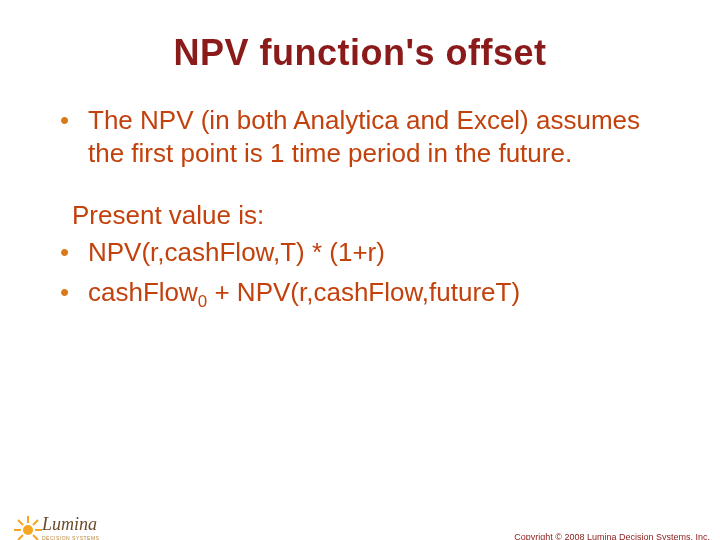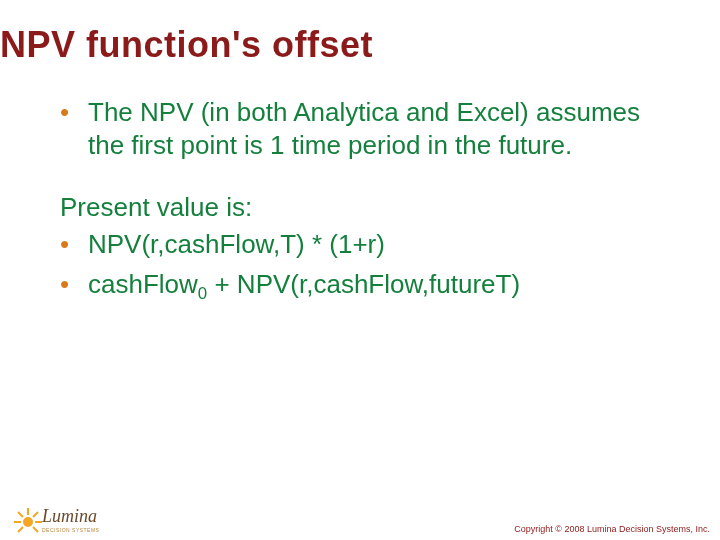--- a/index.html
+++ b/index.html
@@ -12,31 +12,33 @@
     overflow: hidden;
     position: relative;
   }
   .slide {
     width: 720px;
     height: 540px;
     position: relative;
     box-sizing: border-box;
   }
   .title {
+    text-align: center;
     font-size: 36px;
     font-weight: bold;
     color: #8b1a1a;
     padding-top: 24px;
     padding-bottom: 10px;
     letter-spacing: 0.5px;
+    margin-top: 8px;
   }
   .body {
     padding: 20px 60px 0 60px;
     font-size: 26px;
-    color: #15803d;
+    color: #c2410c;
     line-height: 1.25;
   }
   ul.bullets {
     list-style: none;
     padding: 0;
     margin: 0 0 30px 0;
   }
   ul.bullets > li {
     position: relative;
     padding-left: 28px;
@@ -45,21 +47,21 @@
   ul.bullets > li::before {
     content: "•";
     position: absolute;
     left: 0;
     top: 0;
     color: #d97a1a;
     font-size: 26px;
     line-height: 1.25;
   }
   .plain-line {
-    margin: 0 0 4px 0;
+    margin: 0 0 4px 12px;
   }
   .sub {
     font-size: 0.65em;
     vertical-align: sub;
     line-height: 0;
   }
   .logo-wrap {
     position: absolute;
     left: 12px;
     bottom: 0;

